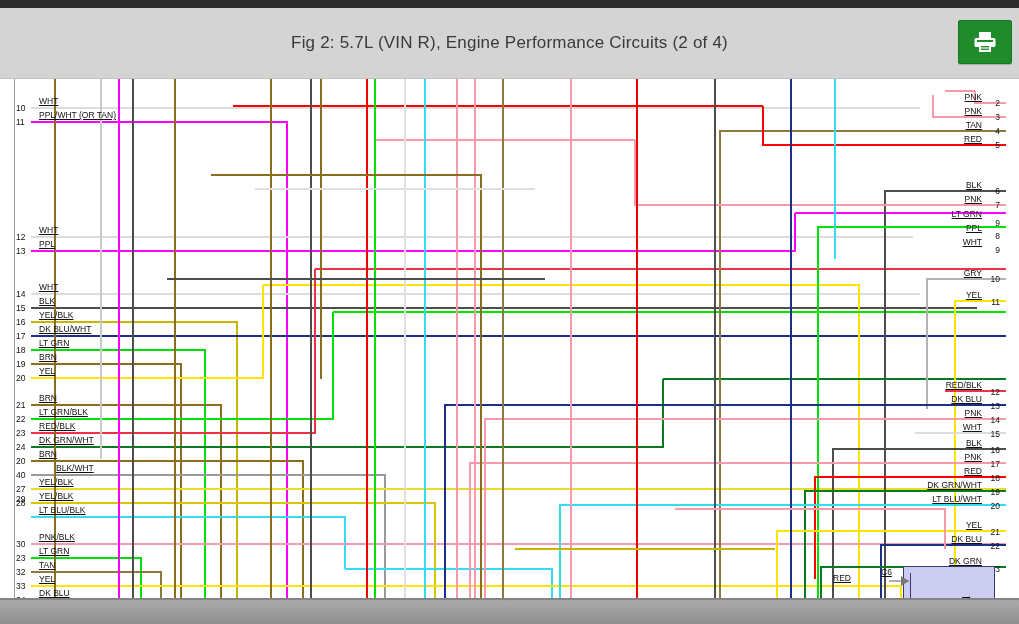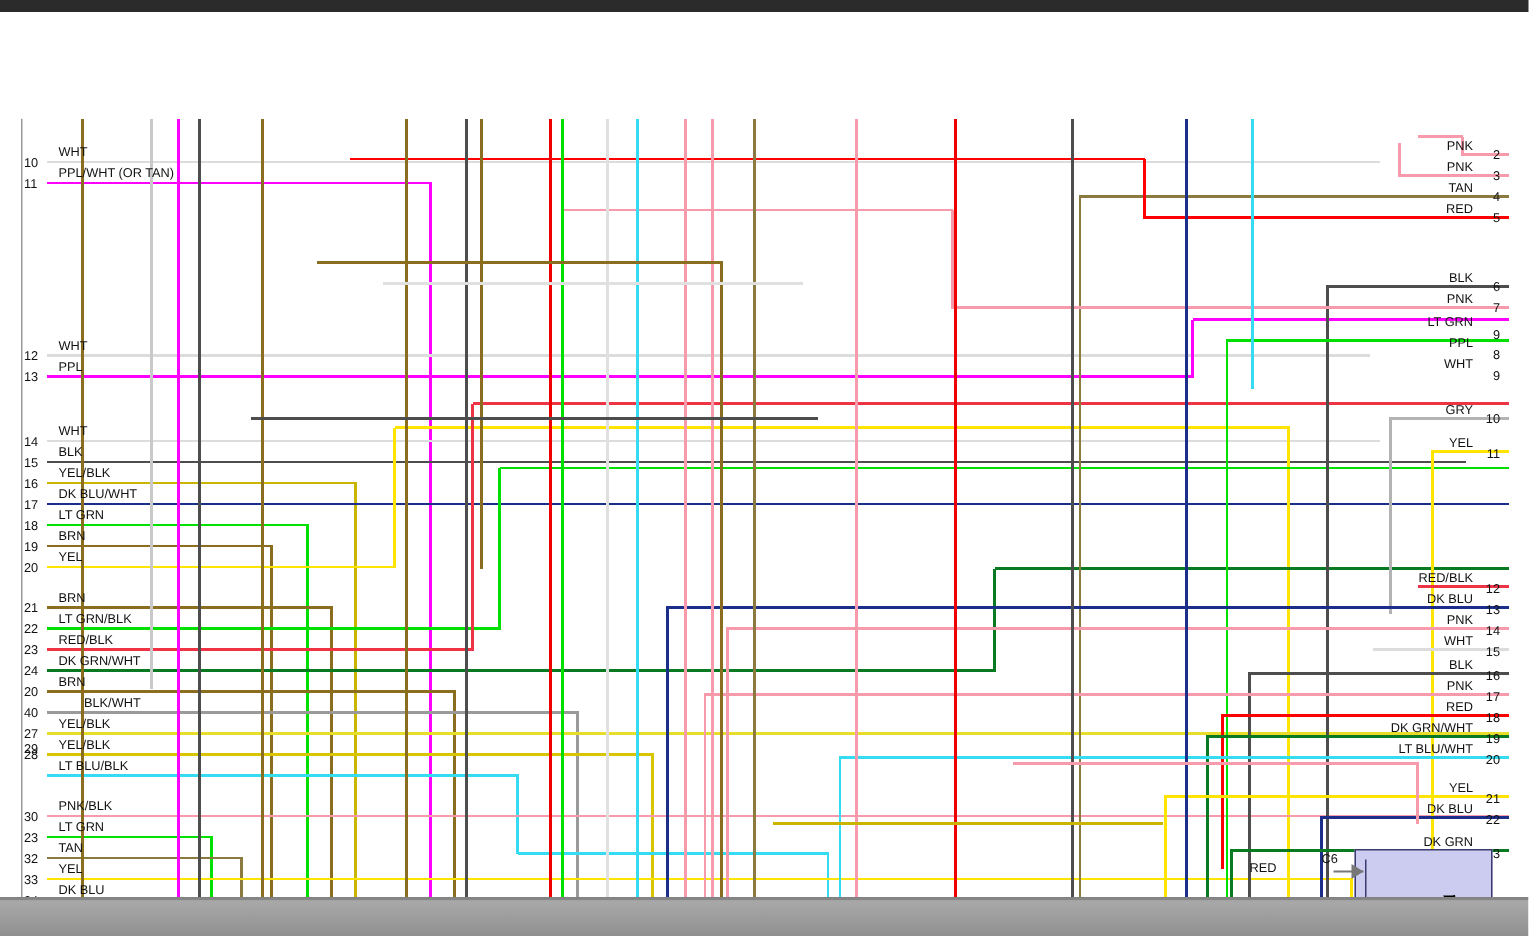--- a/index.html
+++ b/index.html
@@ -31,34 +31,49 @@
                background:linear-gradient(#9c9c9c 0%,#a8a8a8 14%,#9b9b9b 60%,#8f8f8f 100%);
                z-index:40;}
   .page-shadow:before{content:"";position:absolute;left:0;top:0;width:1019px;height:2px;
                background:rgba(0,0,0,.17);}
 
   
   svg.wires{position:absolute;left:0;top:0;width:991px;height:545px;shape-rendering:crispEdges;}
 
   
   .lbl{position:absolute;font-size:8.5px;color:#111;white-space:nowrap;line-height:9px;
-       font-family:"Liberation Sans",sans-serif;}
+       font-family:"Liberation Sans",sans-serif;text-decoration:underline;}
   .lbl.r{text-align:right;}
   .pin{position:absolute;font-size:8.5px;color:#111;line-height:9px;}
 
   .connector-box{position:absolute;background:#ccccf0;border:1px solid #3a3a6e;}
   .conn-inner{position:absolute;border:1px solid #3a3a6e;border-right:none;border-top:none;}
 </style>
 </head>
 <body>
 
 <div id="app">
 
   <div class="topbar"></div>
 
+  <div class="header">
+    <div class="header-title">Fig 2: 5.7L (VIN R), Engine Performance Circuits (2 of 4)</div>
+    <div class="print-btn" title="Print">
+      <span>
+        <svg width="26" height="24" viewBox="0 0 26 24" aria-hidden="true">
+          <rect x="7" y="2" width="12" height="6" fill="#ffffff"></rect>
+          <rect x="2.5" y="8" width="21" height="9" rx="1.6" fill="#ffffff"></rect>
+          <rect x="5" y="10" width="16" height="2" fill="#1f8b2a"></rect>
+          <rect x="7" y="14" width="12" height="8" fill="#ffffff"></rect>
+          <rect x="9" y="16" width="8" height="1.4" fill="#1f8b2a"></rect>
+          <rect x="9" y="18.6" width="8" height="1.4" fill="#1f8b2a"></rect>
+        </svg>
+      </span>
+    </div>
+  </div>
 
   <div class="canvas">
     <div class="page">
       <div class="diagram">
 
         <svg class="wires" viewBox="0 0 991 545">
           <g fill="none" stroke-width="1.6">
 
             <path d="M16 29 H 905" stroke="#dcdcdc"></path>
 

